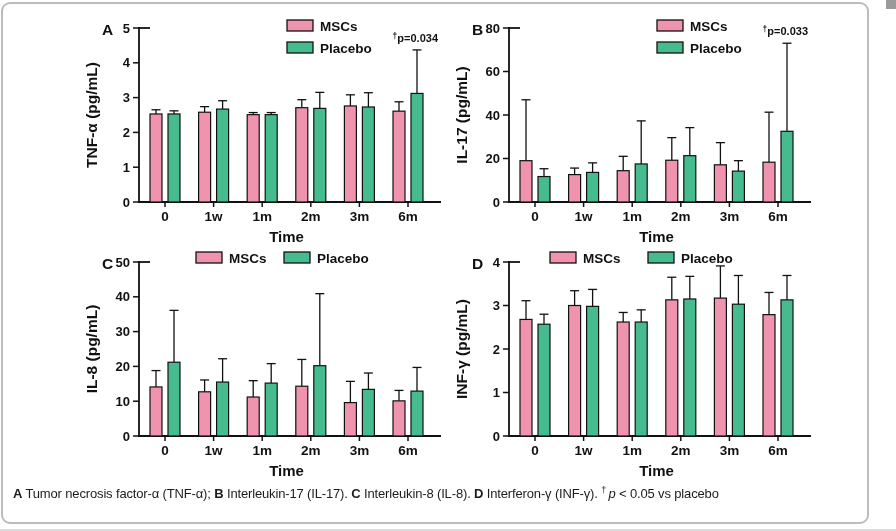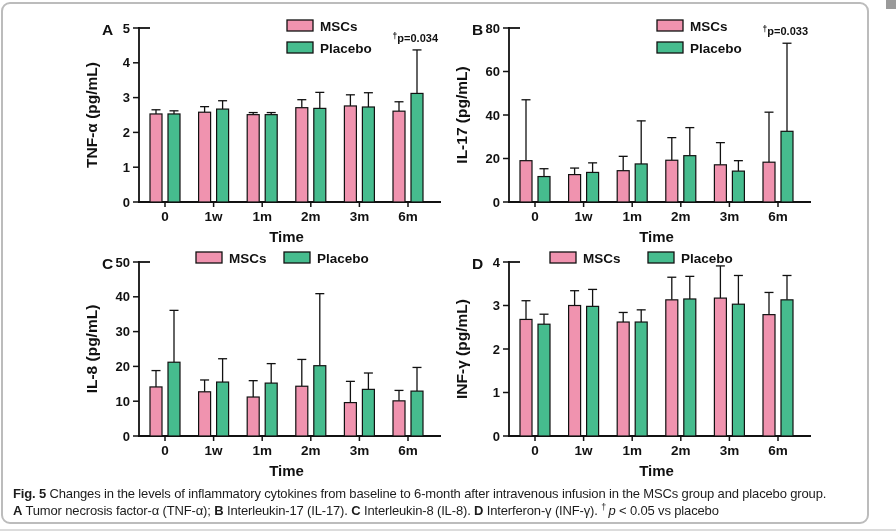--- a/index.html
+++ b/index.html
@@ -327,18 +327,17 @@
       <rect x="329" y="61.845" width="12" height="136.155" fill="#46BC8E" stroke="#111111" stroke-width="1.2"></rect>
       <text x="204.5" y="238" font-size="15" text-anchor="middle">Time</text>
       <rect x="98" y="14" width="26" height="11" fill="#F093AF" stroke="#111111" stroke-width="1.3"></rect>
       <text x="131" y="24.5" font-size="13.5" text-anchor="start">MSCs</text>
       <rect x="196" y="14" width="26" height="11" fill="#46BC8E" stroke="#111111" stroke-width="1.3"></rect>
       <text x="229" y="24.5" font-size="13.5" text-anchor="start">Placebo</text>
     </svg>
 </div>
 
 <div class="caption" id="caption">
-    <div><b>Fig. 5</b><span> Changes in the levels of inflammatory cytokines from baseline to 6-month after intravenous infusion in the MSCs group and placebo group.</span></div>
     <div><b>A</b><span> Tumor necrosis factor-α (TNF-α); </span><b>B</b><span> Interleukin-17 (IL-17). </span><b>C</b><span> Interleukin-8 (IL-8). </span><b>D</b><span> Interferon-γ (INF-γ). </span><sup>† </sup><i>p</i><span> &lt; 0.05 vs placebo</span></div>
   </div>
 
 <div class="corner-artifact"></div>
 <div class="bottom-strip"></div>
 
 </body></html>

